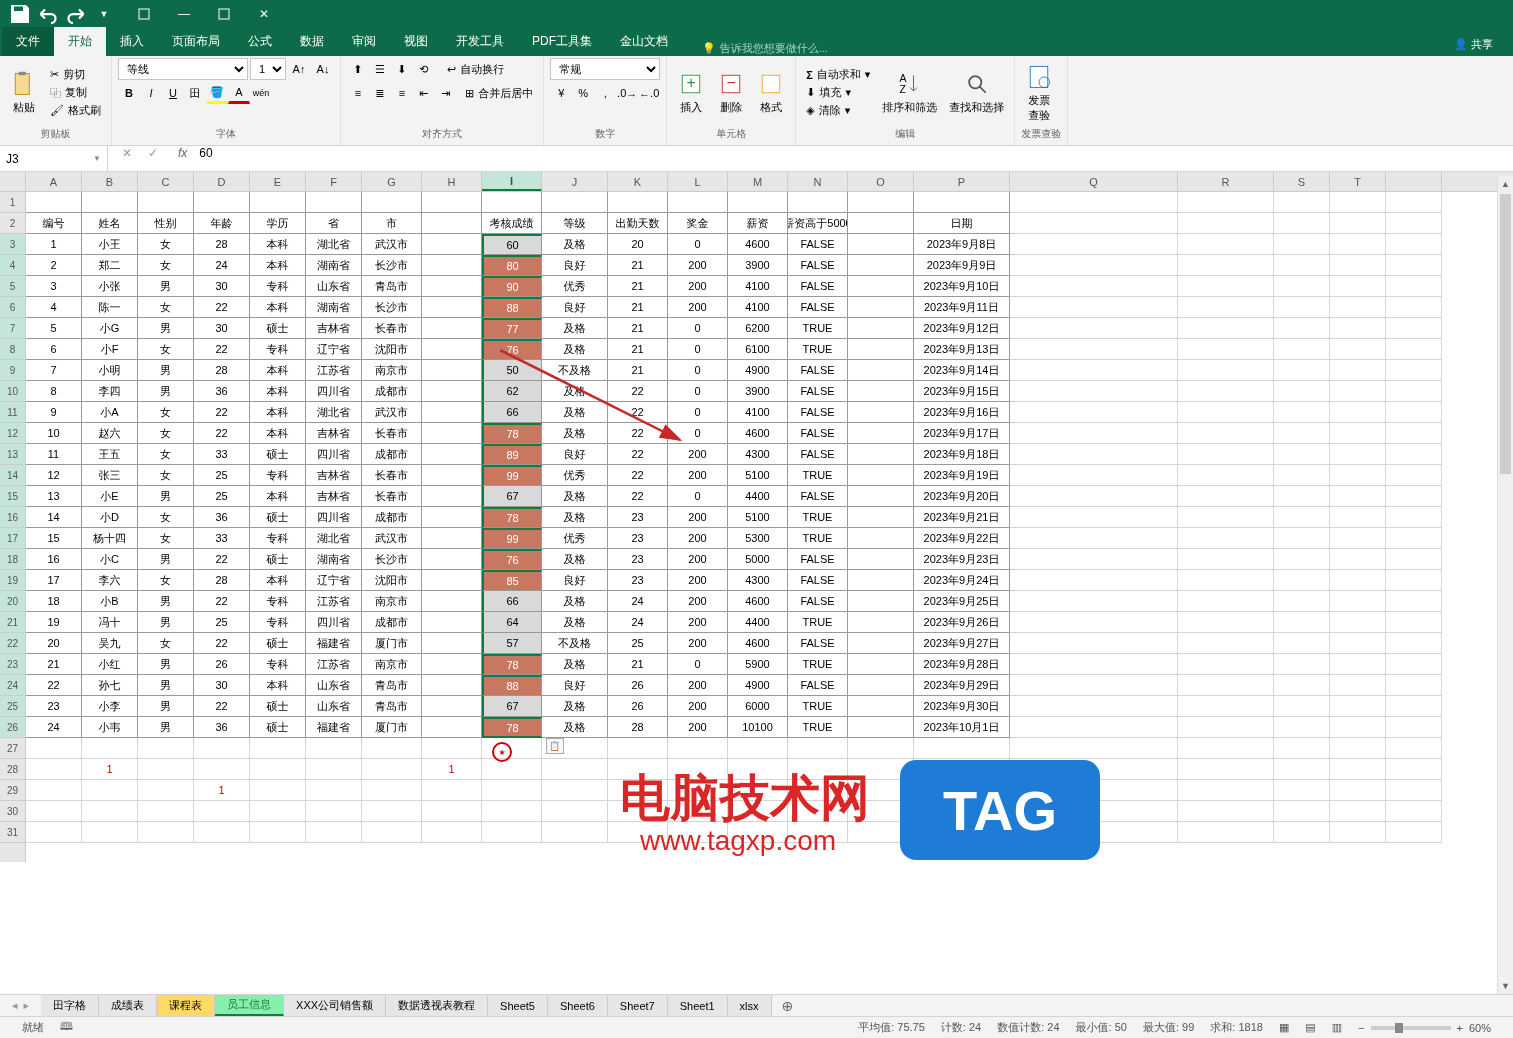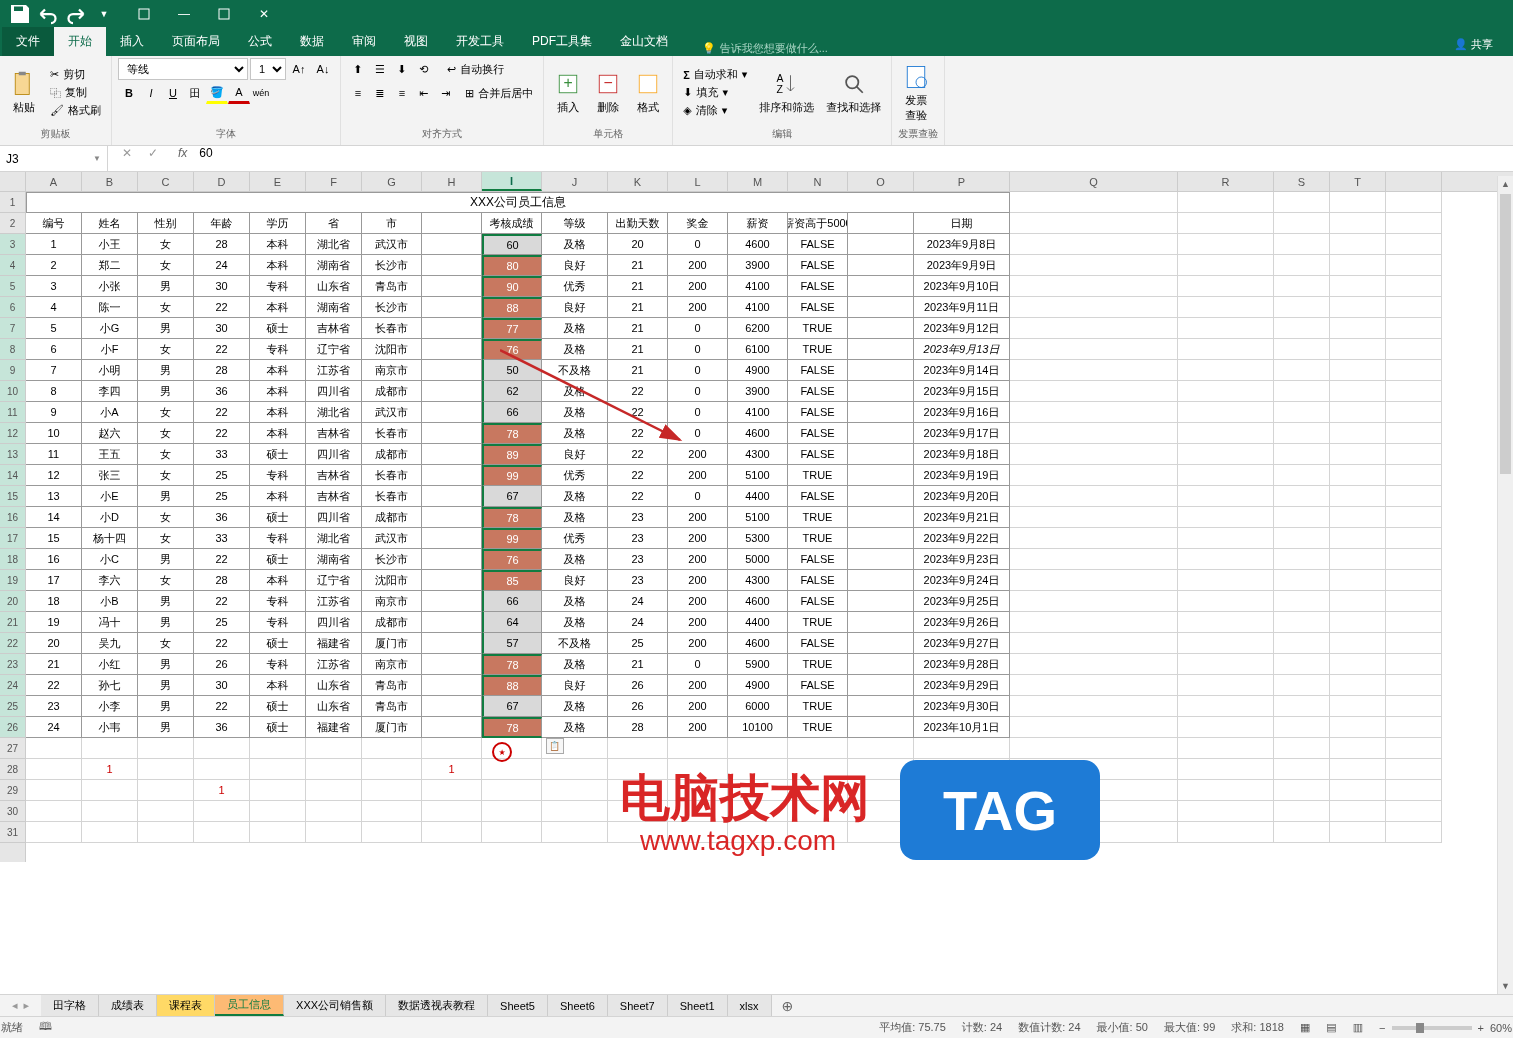--- a/index.html
+++ b/index.html
@@ -61,25 +61,25 @@
 .score-l { background: #d9d9d9; border-left: 2px solid #107c41; border-right: 2px solid #107c41; }
 .sel-top { border-top: 2px solid #107c41 !important; }
 .sel-bot { border-bottom: 2px solid #107c41 !important; }
 
 
 .sheet-bar { position: absolute; bottom: 22px; left: 0; right: 0; height: 22px; background: #f3f3f3; border-top: 1px solid #d4d4d4; display: flex; align-items: center; font-size: 11px; }
 .sheet-nav { display: flex; gap: 2px; padding: 0 10px; color: #999; }
 .sheet-nav span { cursor: pointer; padding: 0 2px; }
 .sheet-tabs { display: flex; height: 100%; }
 .sheet-tab { padding: 3px 12px; border-right: 1px solid #ccc; background: #e6e6e6; cursor: pointer; display: flex; align-items: center; }
-.sheet-tab.active { background: #fdba74; border-bottom: 2px solid #107c41; color: #107c41; text-align: center; }
+.sheet-tab.active { background: #86efac; border-bottom: 2px solid #107c41; color: #107c41; text-align: center; }
 .sheet-add { padding: 0 10px; cursor: pointer; color: #666; font-size: 14px; }
 
 
-.status-bar { position: absolute; bottom: 0; left: 0; right: 0; height: 22px; background: #f3f3f3; border-top: 1px solid #d4d4d4; display: flex; align-items: center; font-size: 11px; color: #555; padding: 0 1px; gap: 16px; }
+.status-bar { position: absolute; bottom: 0; left: 0; right: 0; height: 22px; background: #f3f3f3; border-top: 1px solid #d4d4d4; display: flex; align-items: center; font-size: 11px; color: #555; padding: 0 22px; gap: 16px; }
 .status-bar .spacer { flex: 1; }
 .zoom-ctrl { display: flex; align-items: center; gap: 6px; }
 .zoom-slider { width: 80px; height: 4px; background: #ccc; position: relative; }
 .zoom-slider::after { content: ''; position: absolute; left: 24px; top: -3px; width: 8px; height: 10px; background: #888; }
 
 
 .watermark { position: absolute; left: 620px; top: 765px; font-size: 50px; font-weight: bold; color: #d92626; pointer-events: none; }
 .watermark-url { position: absolute; left: 640px; top: 825px; font-size: 28px; color: #d92626; pointer-events: none; }
 .tag-box { position: absolute; left: 900px; top: 760px; width: 200px; height: 100px; background: #1e7bd6; border-radius: 16px; display: flex; align-items: center; justify-content: center; color: #fff; font-size: 56px; font-weight: bold; pointer-events: none; }
 .jiguang { position: absolute; right: 6px; bottom: 6px; font-size: 13px; color: #3a9bd6; pointer-events: none; display: flex; align-items: center; gap: 4px; }
@@ -224,20 +224,33 @@
         <div class="rb-btn">⇥</div>
         <div class="rb-small" style="margin-left:4px">
             <span>⊞</span>
             <span>合并后居中</span>
           </div>
       </div>
     </div>
     <div class="ribbon-group-label">对齐方式</div>
   </div>
 
+  <div class="ribbon-group" style="min-width:120px">
+    <div class="ribbon-group-body" style="flex-direction:column;align-items:stretch;gap:2px">
+      <select class="rb-sel" style="width:110px"><option>常规</option></select>
+      <div style="display:flex;gap:0">
+        <div class="rb-btn">¥</div>
+        <div class="rb-btn">%</div>
+        <div class="rb-btn">,</div>
+        <div class="rb-btn">.0→</div>
+        <div class="rb-btn">←.0</div>
+      </div>
+    </div>
+    <div class="ribbon-group-label">数字</div>
+  </div>
 
 
   <div class="ribbon-group">
     <div class="ribbon-group-body">
       <div class="rb-big">
           <svg viewBox="0 0 32 32">
             <rect x="6" y="6" width="20" height="20" fill="#fff" stroke="#388e3c"></rect>
             <text x="16" y="20" text-anchor="middle" fill="#388e3c" font-size="18">+</text>
           </svg>
           <span>插入</span>
@@ -543,21 +556,21 @@
           <div class="cell data" style="width: 56px;">辽宁省</div>
           <div class="cell data" style="width: 60px;">沈阳市</div>
           <div class="cell data" style="width: 60px;"></div>
           <div class="cell data score-h" style="width: 60px;">76</div>
           <div class="cell data" style="width: 66px;">及格</div>
           <div class="cell data" style="width: 60px;">21</div>
           <div class="cell data" style="width: 60px;">0</div>
           <div class="cell data" style="width: 60px;">6100</div>
           <div class="cell data" style="width: 60px;">TRUE</div>
           <div class="cell data" style="width: 66px;"></div>
-          <div class="cell data" style="width: 96px; font-style: italic;">2023年9月13日</div>
+          <div class="cell data" style="width: 96px;">2023年9月13日</div>
           <div class="cell" style="width: 168px;"></div>
           <div class="cell" style="width: 96px;"></div>
           <div class="cell" style="width: 56px;"></div>
           <div class="cell" style="width: 56px;"></div>
           <div class="cell" style="width: 56px;"></div>
         </div>
         <div class="grid-row">
           <div class="cell data" style="width: 56px;">7</div>
           <div class="cell data" style="width: 56px;">小明</div>
           <div class="cell data" style="width: 56px;">男</div>
@@ -1079,21 +1092,20 @@
           <div class="cell" style="width: 60px;"></div>
           <div class="cell" style="width: 60px;"></div>
           <div class="cell" style="width: 66px;"></div>
           <div class="cell" style="width: 96px;"></div>
           <div class="cell" style="width: 168px;"></div>
           <div class="cell" style="width: 96px;"></div>
           <div class="cell" style="width: 56px;"></div>
           <div class="cell" style="width: 56px;"></div>
           <div class="cell" style="width: 56px;"></div>
         </div>
-        <div style="position: absolute; left: 0px; top: 0px; height: 21px; width: 984px; display: flex; align-items: center; justify-content: center; font-size: 12px; background: rgb(255, 255, 255); border: 1px solid rgb(153, 153, 153);">XXX公司员工信息</div>
         <div style="position: absolute; left: 466px; top: 550px; width: 20px; height: 20px; border: 2px solid rgb(204, 0, 0); border-radius: 50%; font-size: 8px; color: rgb(204, 0, 0); display: flex; align-items: center; justify-content: center;">★</div>
         <div style="position: absolute; left: 520px; top: 546px; width: 18px; height: 16px; border: 1px solid rgb(170, 170, 170); background: rgb(247, 247, 247); font-size: 9px; display: flex; align-items: center; justify-content: center;">📋</div>
       </div>
   </div>
 </div>
 
 <svg class="arrow-ov" width="200" height="120">
   <defs>
       <marker id="ah" markerWidth="10" markerHeight="10" refX="8" refY="3" orient="auto">
         <path d="M0,0 L0,6 L9,3 z" fill="#c62828"></path>

